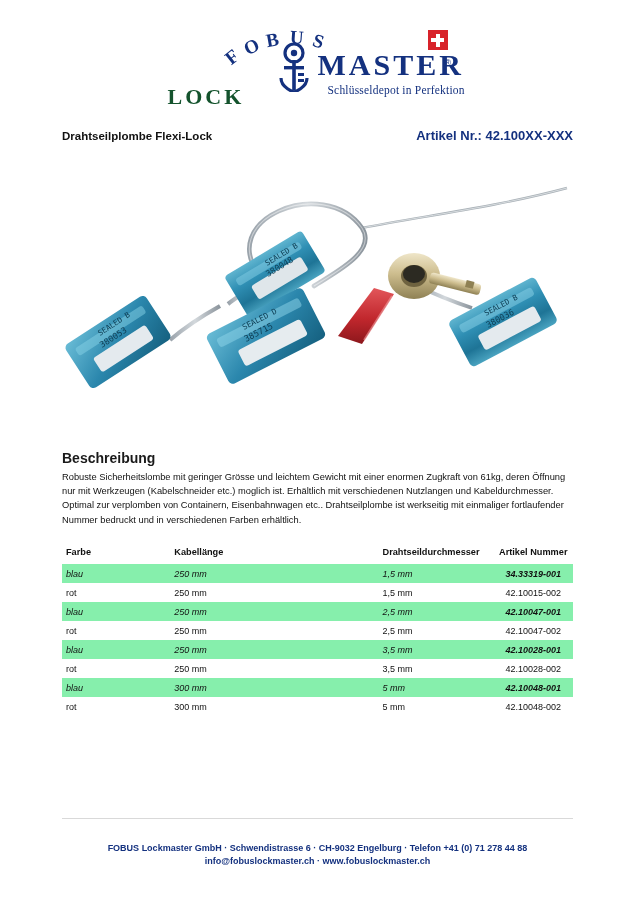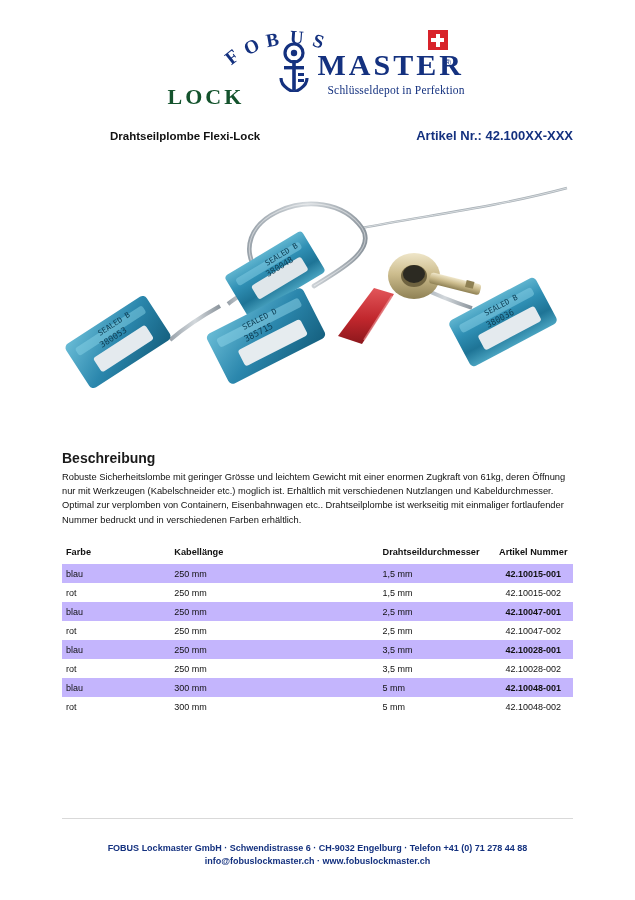--- a/index.html
+++ b/index.html
@@ -135,21 +135,20 @@
     right: 62px;
     top: 130px;
     height: 20px;
   }
   .doc-title {
     position: absolute;
     left: 0; top: 0;
     font-size: 11.5px;
     font-weight: bold;
     color: #111;
-    margin-left: 48px;
   }
   .art-no {
     position: absolute;
     right: 0; top: -2px;
     font-size: 13px;
     font-weight: bold;
     color: #14317f;
   }
 
   
@@ -201,21 +200,22 @@
   }
   table.spec th.c2, table.spec td.c2 { text-align: left; padding-left: 78px; }
   table.spec th.c3, table.spec td.c3 { text-align: left; padding-left: 150px; }
   table.spec th.c4, table.spec td.c4 { text-align: center; }
   table.spec td {
     padding: 4.5px 4px;
     font-size: 9px;
     color: #111;
   }
   table.spec tr.alt td {
-    background: #c4b5fd;
+    background: #86efac;
+    font-style: italic;
   }
   table.spec td.c4 {
     font-weight: bold;
   }
   table.spec tr.alt td.c4 {
     font-weight: bold;
   }
   table.spec tr.plain td.c4 {
     font-weight: normal;
   }
@@ -381,21 +381,21 @@
           <th class="c2">Kabellänge</th>
           <th class="c3">Drahtseildurchmesser</th>
           <th class="c4">Artikel Nummer</th>
         </tr>
       </thead>
       <tbody id="spec-body">
           <tr class="alt">
             <td class="c1">blau</td>
             <td class="c2">250 mm</td>
             <td class="c3">1,5 mm</td>
-            <td class="c4">42.10015-001</td>
+            <td class="c4">34.33319-001</td>
           </tr>
           <tr class="plain">
             <td class="c1">rot</td>
             <td class="c2">250 mm</td>
             <td class="c3">1,5 mm</td>
             <td class="c4">42.10015-002</td>
           </tr>
           <tr class="alt">
             <td class="c1">blau</td>
             <td class="c2">250 mm</td>

